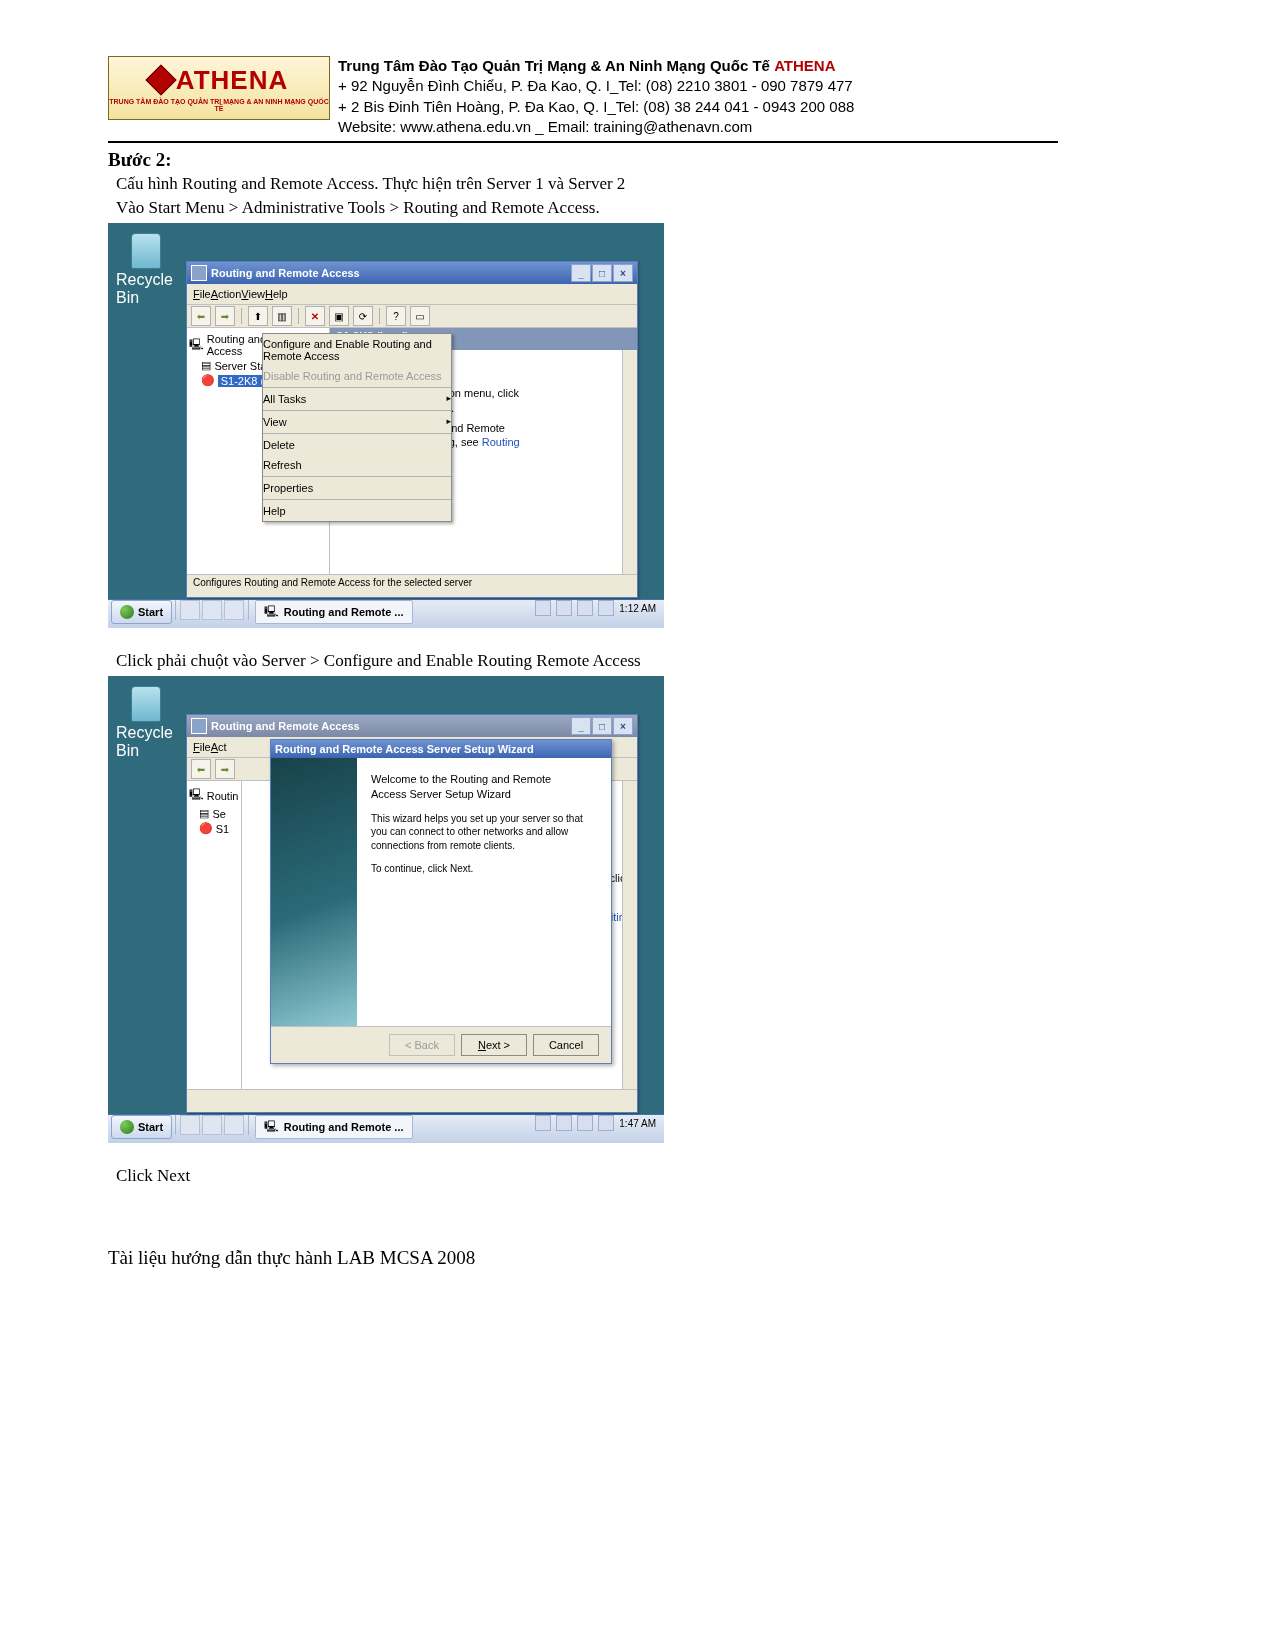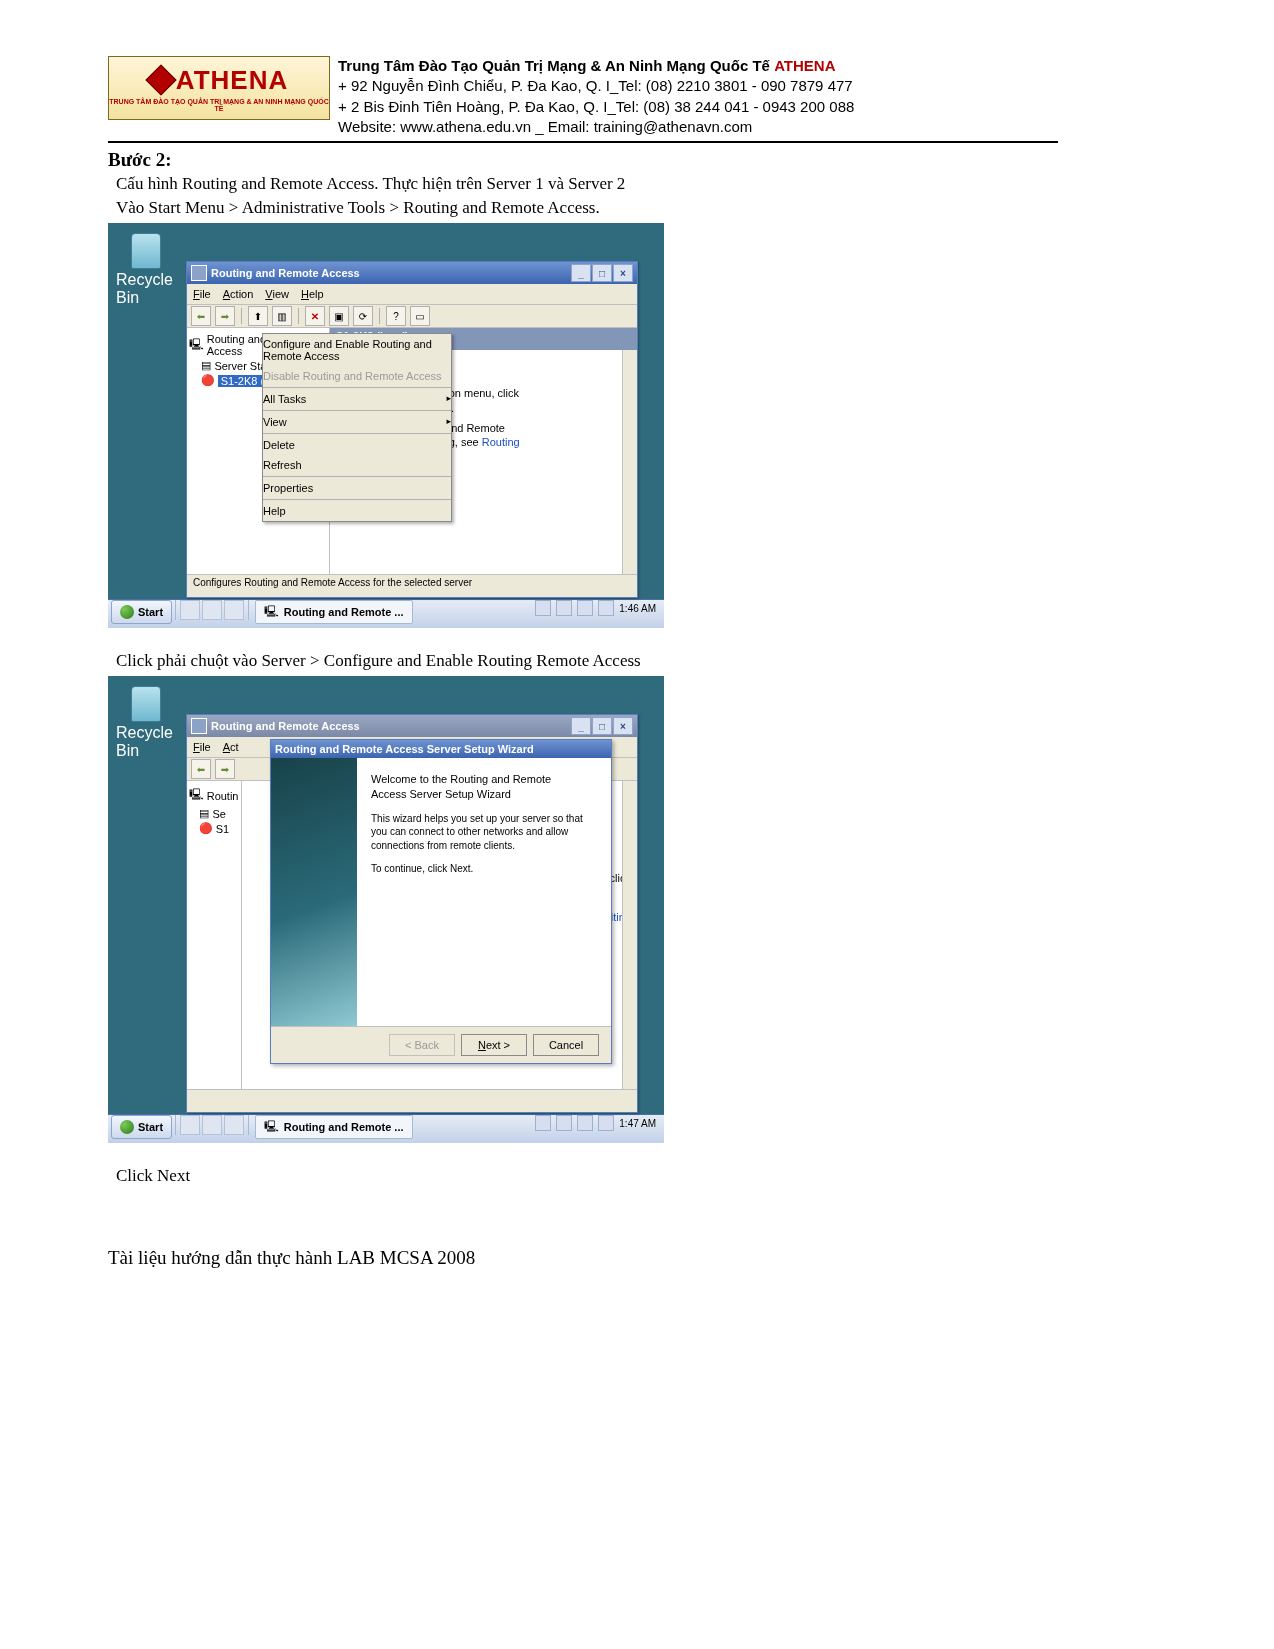--- a/index.html
+++ b/index.html
@@ -20,21 +20,21 @@
   .desk{background:#2f6a7d;position:relative;padding:6px 0 0 0}
   .rbin{display:flex;flex-direction:column;align-items:center;width:60px;margin:4px 0 0 8px}
   .rbin-i{width:28px;height:34px;background:linear-gradient(#b9e2ee,#6fb8d0);border-radius:4px 4px 2px 2px;border:1px solid #3d7e94}
   .rbin-t{color:#fff;font-size:16px;margin-top:2px}
   .win{position:absolute;top:38px;left:78px;width:450px;background:#ece9d8;border:1px solid #5a7dbb;box-shadow:1px 1px 2px rgba(0,0,0,.3)}
   .tbar{height:22px;background:linear-gradient(#6f93d2,#3c65b0);display:flex;align-items:center;padding:0 4px;color:#fff;font-weight:bold}
   .tbar.dim{background:linear-gradient(#9aa8c4,#7b89a6)}
   .tico{width:14px;height:14px;background:#8aa3c7;margin-right:4px;border:1px solid #fff}
   .wbtns{margin-left:auto;display:flex;gap:1px}
   .wbtn{width:18px;height:16px;background:#d9e2f1;color:#2b4a86;border:1px solid #8ea4cc;font-size:10px;display:flex;align-items:center;justify-content:center;font-family:Arial}
-  .mbar{height:20px;background:#ece9d8;display:flex;align-items:center;padding:0 6px;gap:12px;border-bottom:1px solid #c0c0c0}
+  .mbar{height:20px;background:#ece9d8;display:flex;align-items:center;padding:0 6px;border-bottom:1px solid #c0c0c0}
   .mbar span{font-size:11px}
   .u{text-decoration:underline}
   .tlbr{height:22px;background:#ece9d8;display:flex;align-items:center;gap:4px;padding:0 4px;border-bottom:1px solid #c0c0c0}
   .tb{width:18px;height:18px;border:1px solid #b0b0b0;background:#f5f3ea;display:flex;align-items:center;justify-content:center;font-size:10px}
   .sep{width:1px;height:16px;background:#b0b0b0;margin:0 2px}
   .arrL{color:#6a8a3a}
   .arrR{color:#6a8a3a}
   .red{color:#c00000;font-weight:bold}
   .mmc{display:flex;height:246px}
   .tree{width:138px;background:#fff;border-right:1px solid #c0c0c0;padding:4px 2px;font-size:11px}
@@ -185,21 +185,21 @@
         <div></div>
         <div></div>
         <div></div>
       </div>
       <div class="task">🖳 <b>Routing and Remote ...</b></div>
       <div class="tray">
         <div class="ti"></div>
         <div class="ti"></div>
         <div class="ti"></div>
         <div class="ti"></div>
-        <span>1:46 AM</span>
+        <span>1:12 AM</span>
       </div>
     </div>
   </div>
 
   <div class="body-p">Click phải chuột vào Server &gt; Configure and Enable Routing Remote Access</div>
 
   <div class="shot">
     <div class="desk" style="height:432px">
       <div class="rbin">
         <div class="rbin-i"></div>

